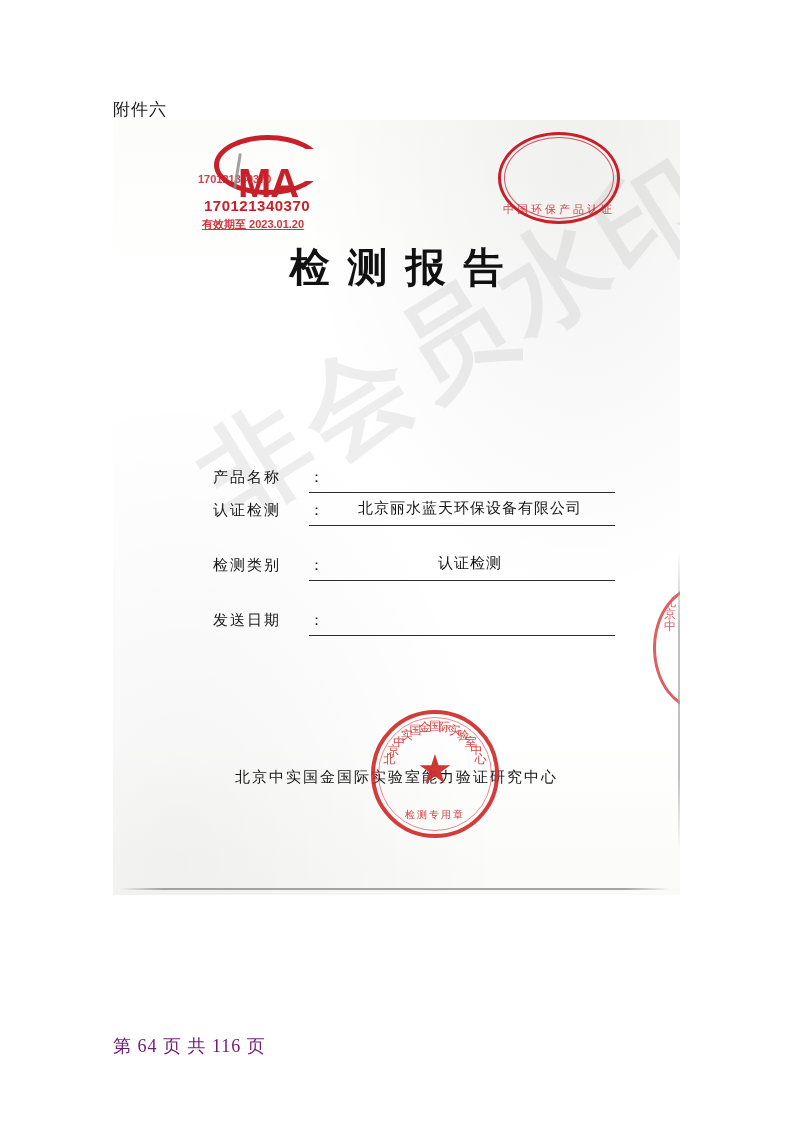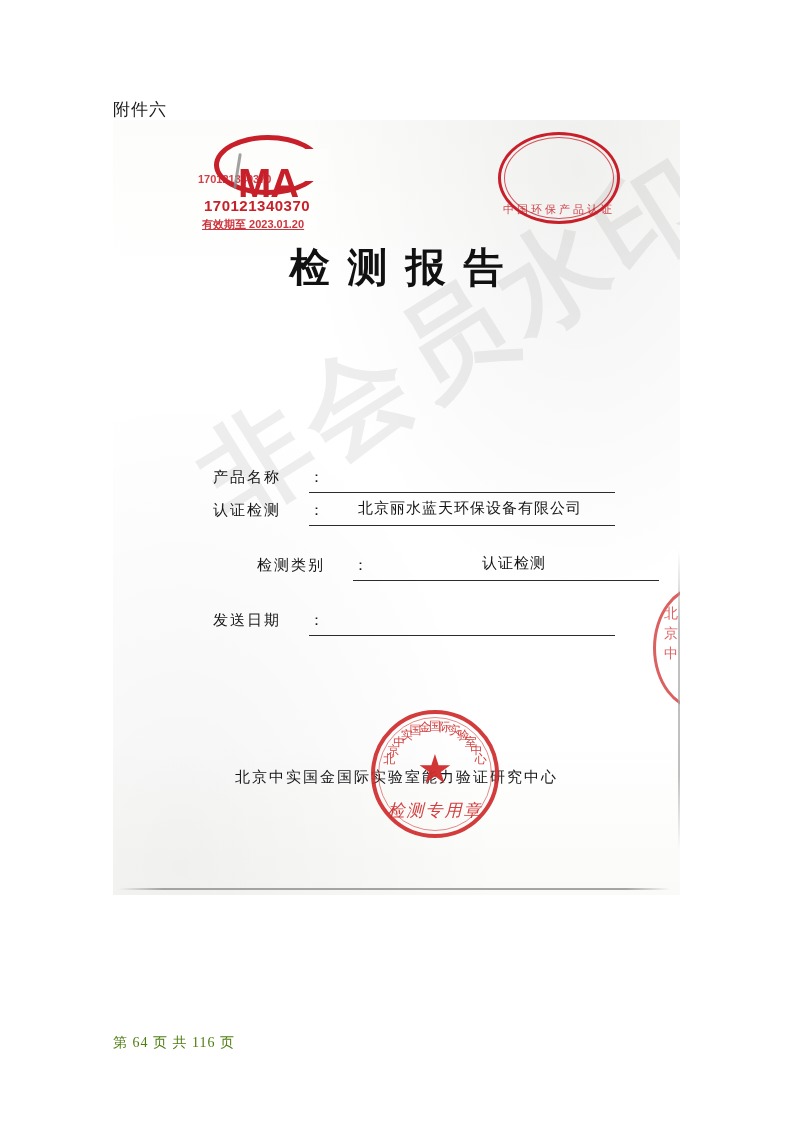--- a/index.html
+++ b/index.html
@@ -29,22 +29,22 @@
     font-size: 17px;
     font-family: "Liberation Serif", serif;
     color: #1a1a1a;
     letter-spacing: 1px;
   }
 
   .page-footer {
     position: absolute;
     left: 113px;
     top: 1034px;
-    font-size: 14px;
-    color: #4d7c0f;
+    font-size: 18px;
+    color: #701a75;
     letter-spacing: 1px;
   }
 
   
   #scan {
     position: absolute;
     left: 113px;
     top: 120px;
     width: 567px;
     height: 775px;
@@ -326,25 +326,24 @@
     font-size: 40px;
     line-height: 40px;
     text-align: center;
     opacity: 0.95;
   }
   .seal-bottom-text {
     position: absolute;
     left: 0; right: 0;
     bottom: 16px;
     text-align: center;
-    font-size: 17px;
+    font-size: 10px;
     color: #cf2b2b;
     letter-spacing: 2px;
     opacity: 0.9;
-    font-style: italic;
   }
   .seal-arc-char {
     position: absolute;
     left: 50%;
     top: 50%;
     width: 14px;
     height: 14px;
     margin-left: -7px;
     margin-top: -7px;
     font-size: 12px;
@@ -362,24 +361,24 @@
     width: 90px;
     height: 120px;
     border: 3px solid #cf2b2b;
     border-radius: 50%;
     opacity: 0.75;
     overflow: hidden;
   }
   .edge-seal-text {
     position: absolute;
     left: 8px;
-    top: 16px;
+    top: 8px;
     width: 18px;
-    font-size: 14px;
-    line-height: 20px;
+    font-size: 12px;
+    line-height: 12px;
     color: #cf2b2b;
     letter-spacing: 1px;
   }
 
   
   .watermark {
     position: absolute;
     left: 60px;
     top: 310px;
     width: 560px;
@@ -430,21 +429,21 @@
       <div class="field-line"></div>
     </div>
 
     <div class="field-row" style="top:375px;">
       <div class="field-label">认证检测</div>
       <div class="field-colon">：</div>
       <div class="field-value">北京丽水蓝天环保设备有限公司</div>
       <div class="field-line"></div>
     </div>
 
-    <div class="field-row" style="top:430px;margin-left:44px;">
+    <div class="field-row" style="top:430px;">
       <div class="field-label">检测类别</div>
       <div class="field-colon">：</div>
       <div class="field-value">认证检测</div>
       <div class="field-line"></div>
     </div>
 
     <div class="field-row" style="top:485px;">
       <div class="field-label">发送日期</div>
       <div class="field-colon">：</div>
       <div class="field-line"></div>

